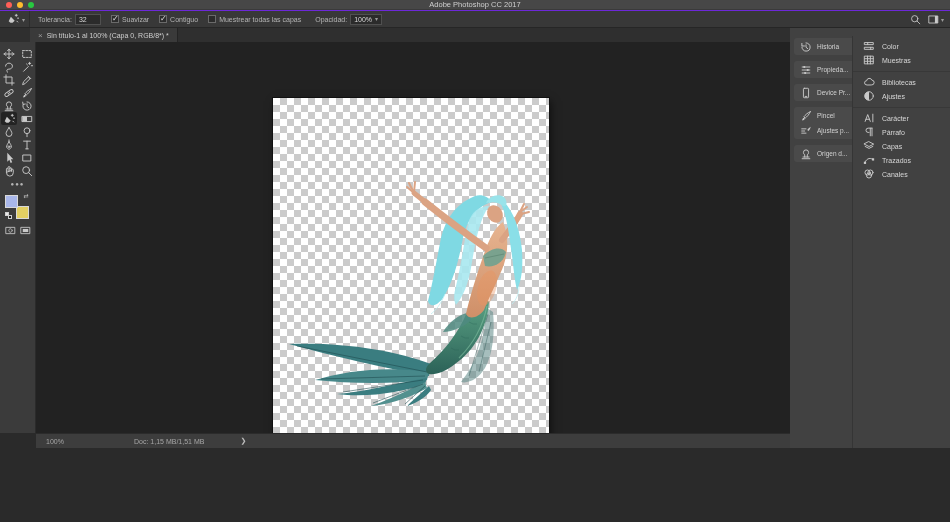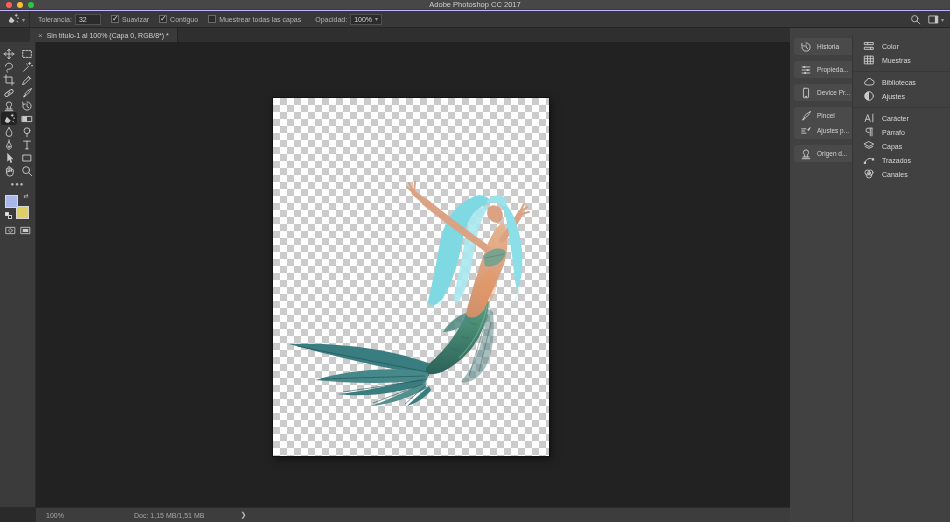--- a/index.html
+++ b/index.html
@@ -1,18 +1,18 @@
 <!DOCTYPE html>
 <html><head>
 <meta charset="utf-8">
 <style>
   * { margin:0; padding:0; box-sizing:border-box; }
   html,body { width:950px; height:522px; overflow:hidden; background:#2a2a2a;
     font-family:"Liberation Sans", sans-serif; -webkit-font-smoothing:antialiased; }
-  #window { position:absolute; inset:0; width:950px; height:522px; background:#c4b5fd; overflow:hidden; }
+  #window { position:absolute; inset:0; width:950px; height:448px; background:#6d28d9; overflow:hidden; }
 
   
   .titlebar { position:absolute; left:0; top:0; right:0; height:10px; background:#474747;
     border-bottom:1px solid #3a3a3a; }
   .traffic { position:absolute; top:2px; left:6px; display:flex; gap:5px; }
   .traffic span { width:6px; height:6px; border-radius:50%; display:block; }
   .t-close{ background:#ff5f57; } .t-min{ background:#febc2e; } .t-zoom{ background:#28c840; }
   .title-text { position:absolute; left:0; right:0; top:0; height:10px; line-height:10px;
     text-align:center; font-size:7.5px; color:#cfcfcf; }
 

